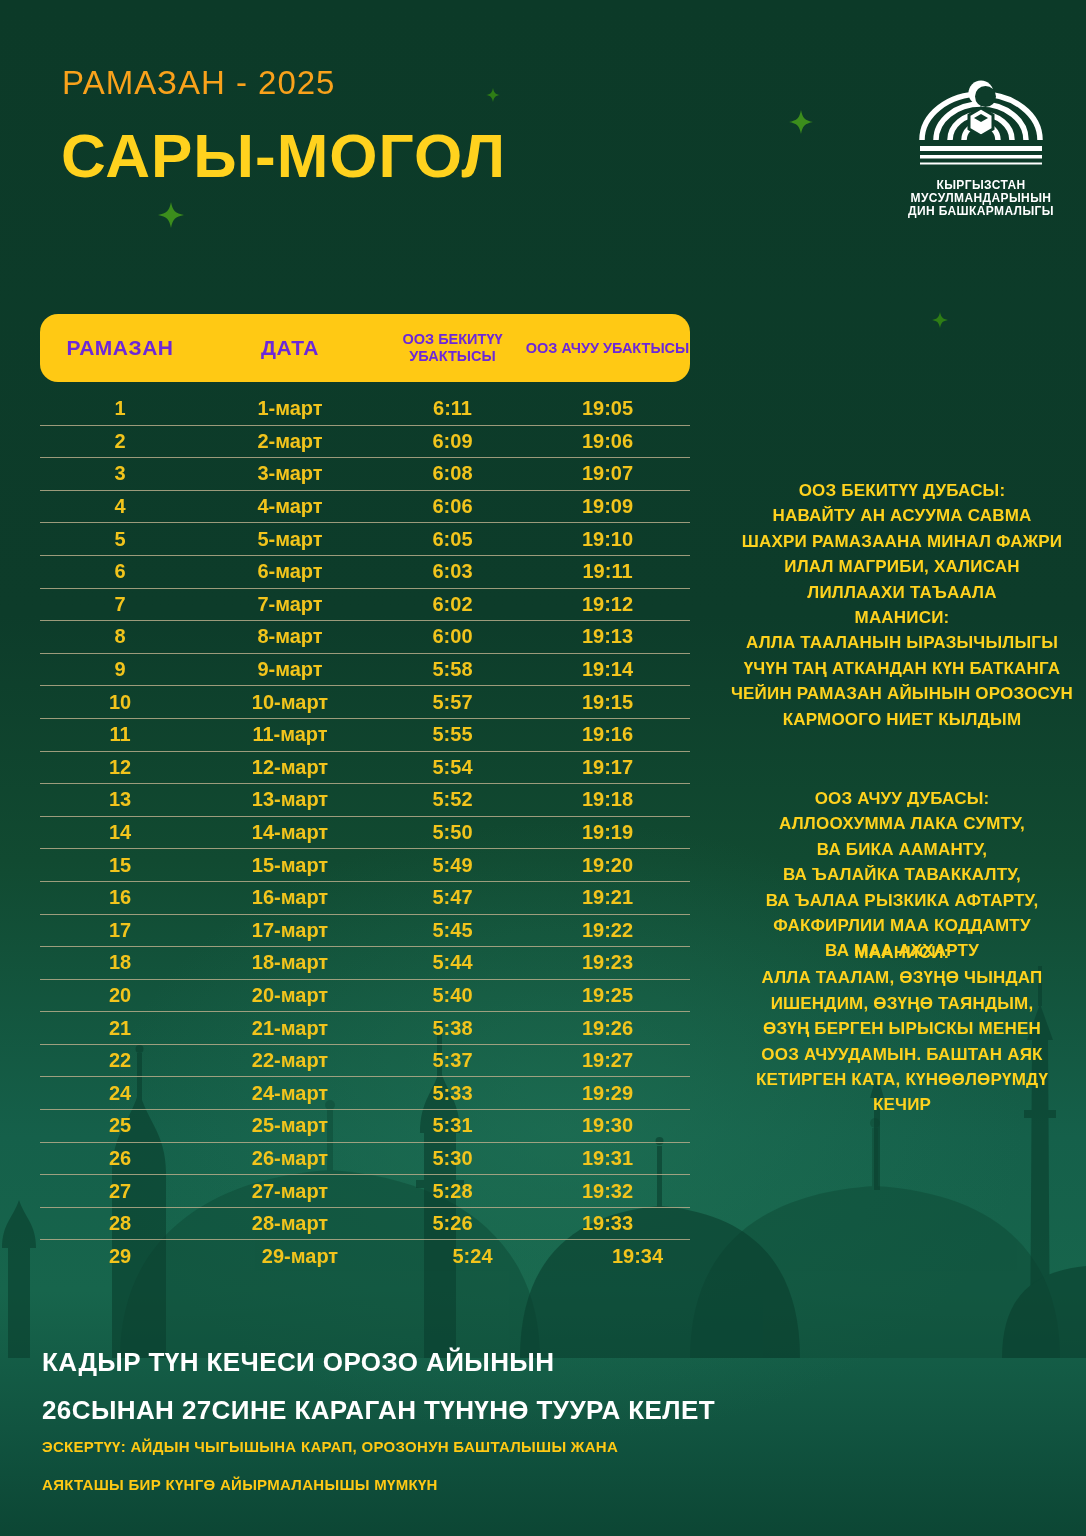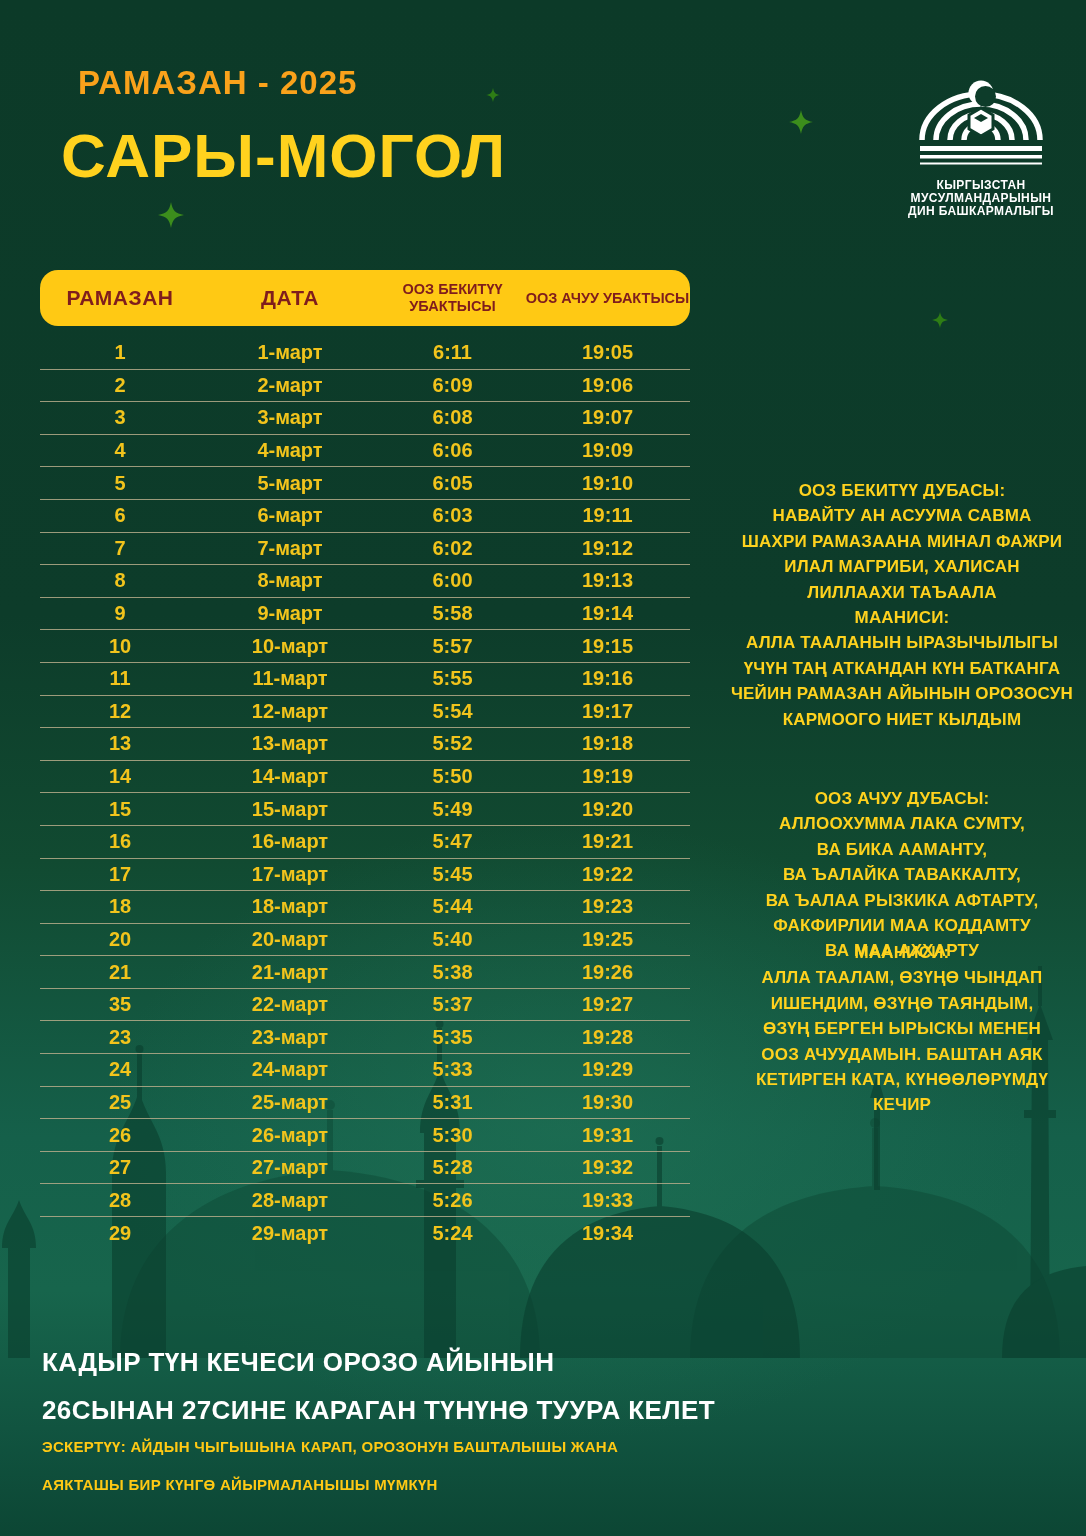--- a/index.html
+++ b/index.html
@@ -10,22 +10,22 @@
   .page{
     position:relative;
     width:1086px;height:1536px;
     overflow:hidden;
     background:
       radial-gradient(640px 430px at 52% 1130px, rgba(34,118,88,.50), rgba(34,118,88,0) 72%),
       linear-gradient(180deg,#0C3A28 0%,#0D3C2A 40%,#114A31 56%,#15604A 74%,#17654C 84%,#115440 93%,#0C4634 100%);
   }
   
   .subtitle{
-    position:absolute;left:78px;top:64px;
-    font-size:33px;font-weight:700;letter-spacing:1px;
+    position:absolute;left:62px;top:64px;
+    font-size:33px;font-weight:400;letter-spacing:1px;
     color:var(--orange);
   }
   .title{
     position:absolute;left:61px;top:120px;
     font-size:62px;font-weight:800;letter-spacing:1px;
     color:var(--yellow);
   }
   
   .logo{
     position:absolute;left:893px;top:80px;width:176px;
@@ -35,38 +35,39 @@
   .logo .org{
     margin-top:7px;font-size:12px;font-weight:700;line-height:13px;letter-spacing:.4px;
   }
   
   .sparkle{position:absolute;}
   
   .mosque{position:absolute;left:0;top:828px;width:1086px;height:530px;}
   
   .table{position:absolute;left:40px;top:270px;width:650px;}
   .t-head{
-    height:56px;border-radius:18px;
+    height:68px;border-radius:18px;
     background:var(--gold);
     display:grid;grid-template-columns:160px 180px 145px 165px;
     align-items:center;
-    color:#7f1d1d;
+    color:#6d28d9;
+    margin-top:44px;
   }
   .t-head .big{font-size:21px;font-weight:800;text-align:center;letter-spacing:.5px;}
   .t-head .small{font-size:14.5px;font-weight:800;text-align:center;line-height:17px;}
   .t-rows{margin-top:11px;}
   .t-row{
     height:32.6px;box-sizing:border-box;
     display:grid;grid-template-columns:160px 180px 145px 165px;
     align-items:center;
     border-bottom:1.6px solid rgba(182,172,138,.85);
     color:var(--tableYellow);
     font-size:20px;font-weight:700;
   }
-  .t-row:last-child{border-bottom:none;}
+  .t-row:last-child{border-bottom:none;gap:10px;}
   .t-row div{text-align:center;}
   
   .dua{
     position:absolute;left:712px;width:380px;
     text-align:center;color:var(--yellow);
     font-size:17px;font-weight:800;line-height:25.4px;letter-spacing:.2px;
   }
   #dua1{top:478px;} #dua2{top:605px;} #dua3{top:786px;} #dua4{top:940px;}
   
   .foot-white{
@@ -309,32 +310,26 @@
         </div>
 
         <div class="t-row">
           <div>21</div>
           <div>21-март</div>
           <div>5:38</div>
           <div>19:26</div>
         </div>
 
         <div class="t-row">
-          <div>35</div>
+          <div>22</div>
           <div>22-март</div>
           <div>5:37</div>
           <div>19:27</div>
         </div>
 
-        <div class="t-row">
-          <div>23</div>
-          <div>23-март</div>
-          <div>5:35</div>
-          <div>19:28</div>
-        </div>
 
         <div class="t-row">
           <div>24</div>
           <div>24-март</div>
           <div>5:33</div>
           <div>19:29</div>
         </div>
 
         <div class="t-row">
           <div>25</div>

